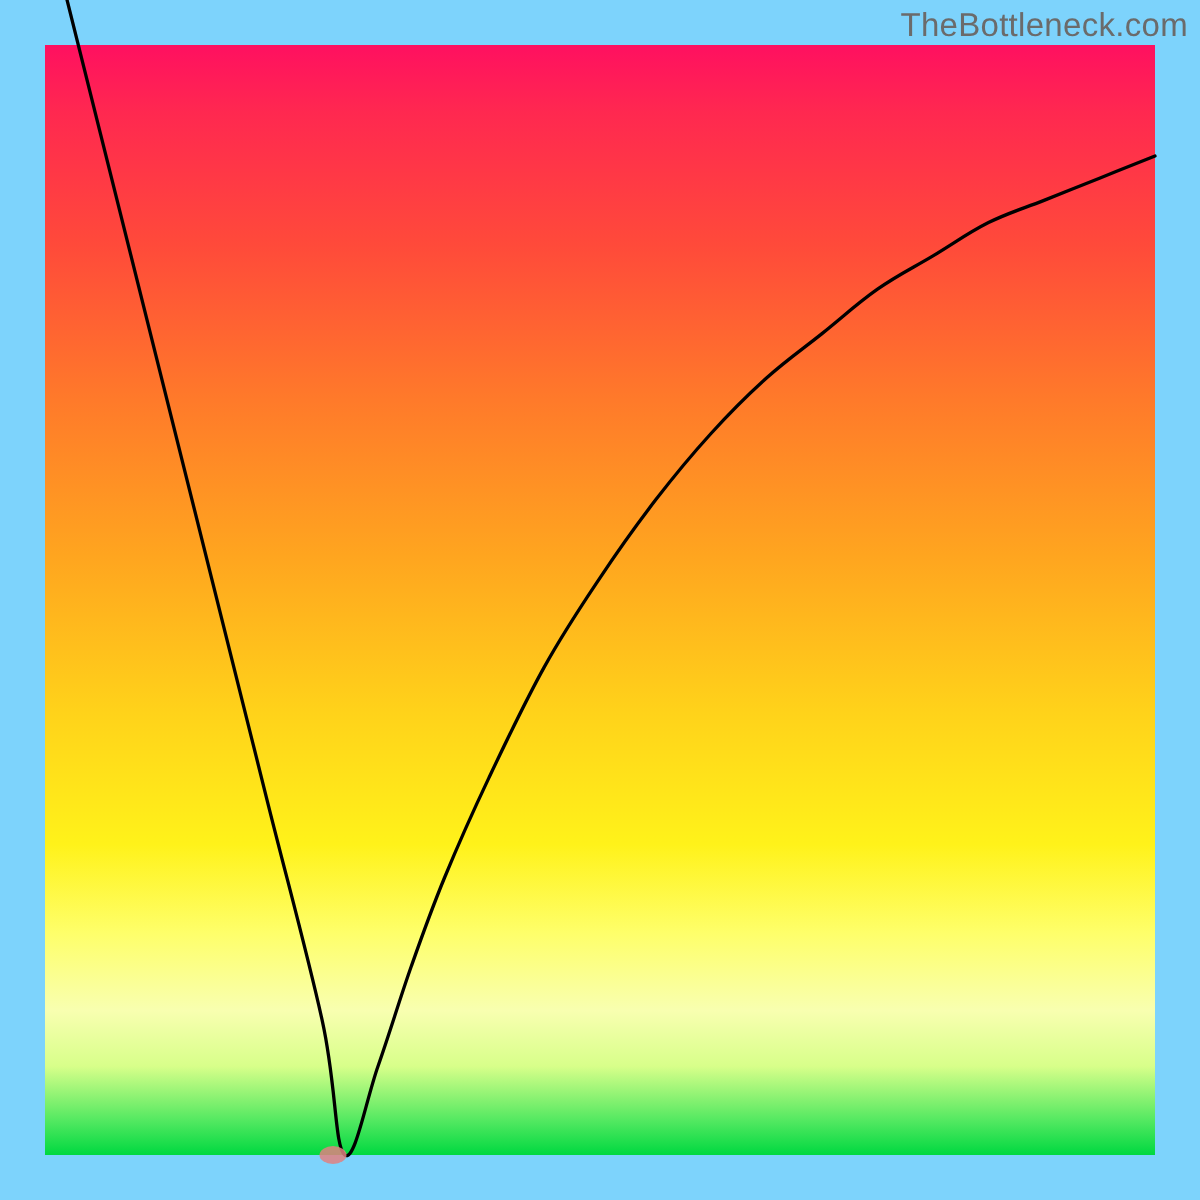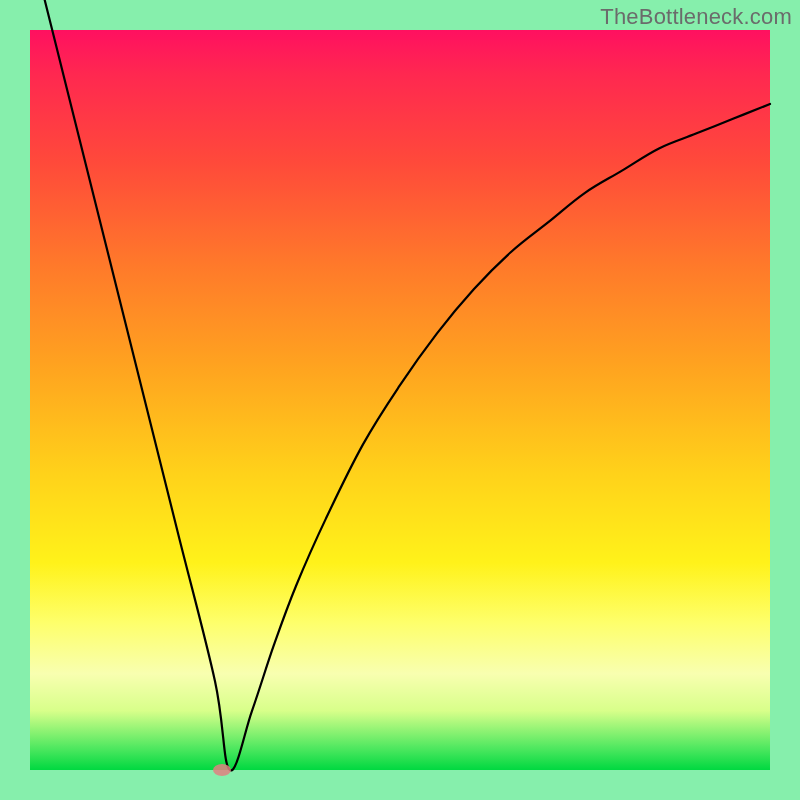--- a/index.html
+++ b/index.html
@@ -10,21 +10,21 @@
     background: #000;
     overflow: hidden;
     font-family: Arial, Helvetica, sans-serif;
   }
   .frame {
     position: absolute;
     left: 0;
     top: 0;
     width: 800px;
     height: 800px;
-    background: #86efac;
+    background: #7dd3fc;
   }
   .plot {
     position: absolute;
     left: 30px;
     top: 30px;
     width: 740px;
     height: 740px;
     
     background: linear-gradient(to bottom,
       #ff1060 0%,

